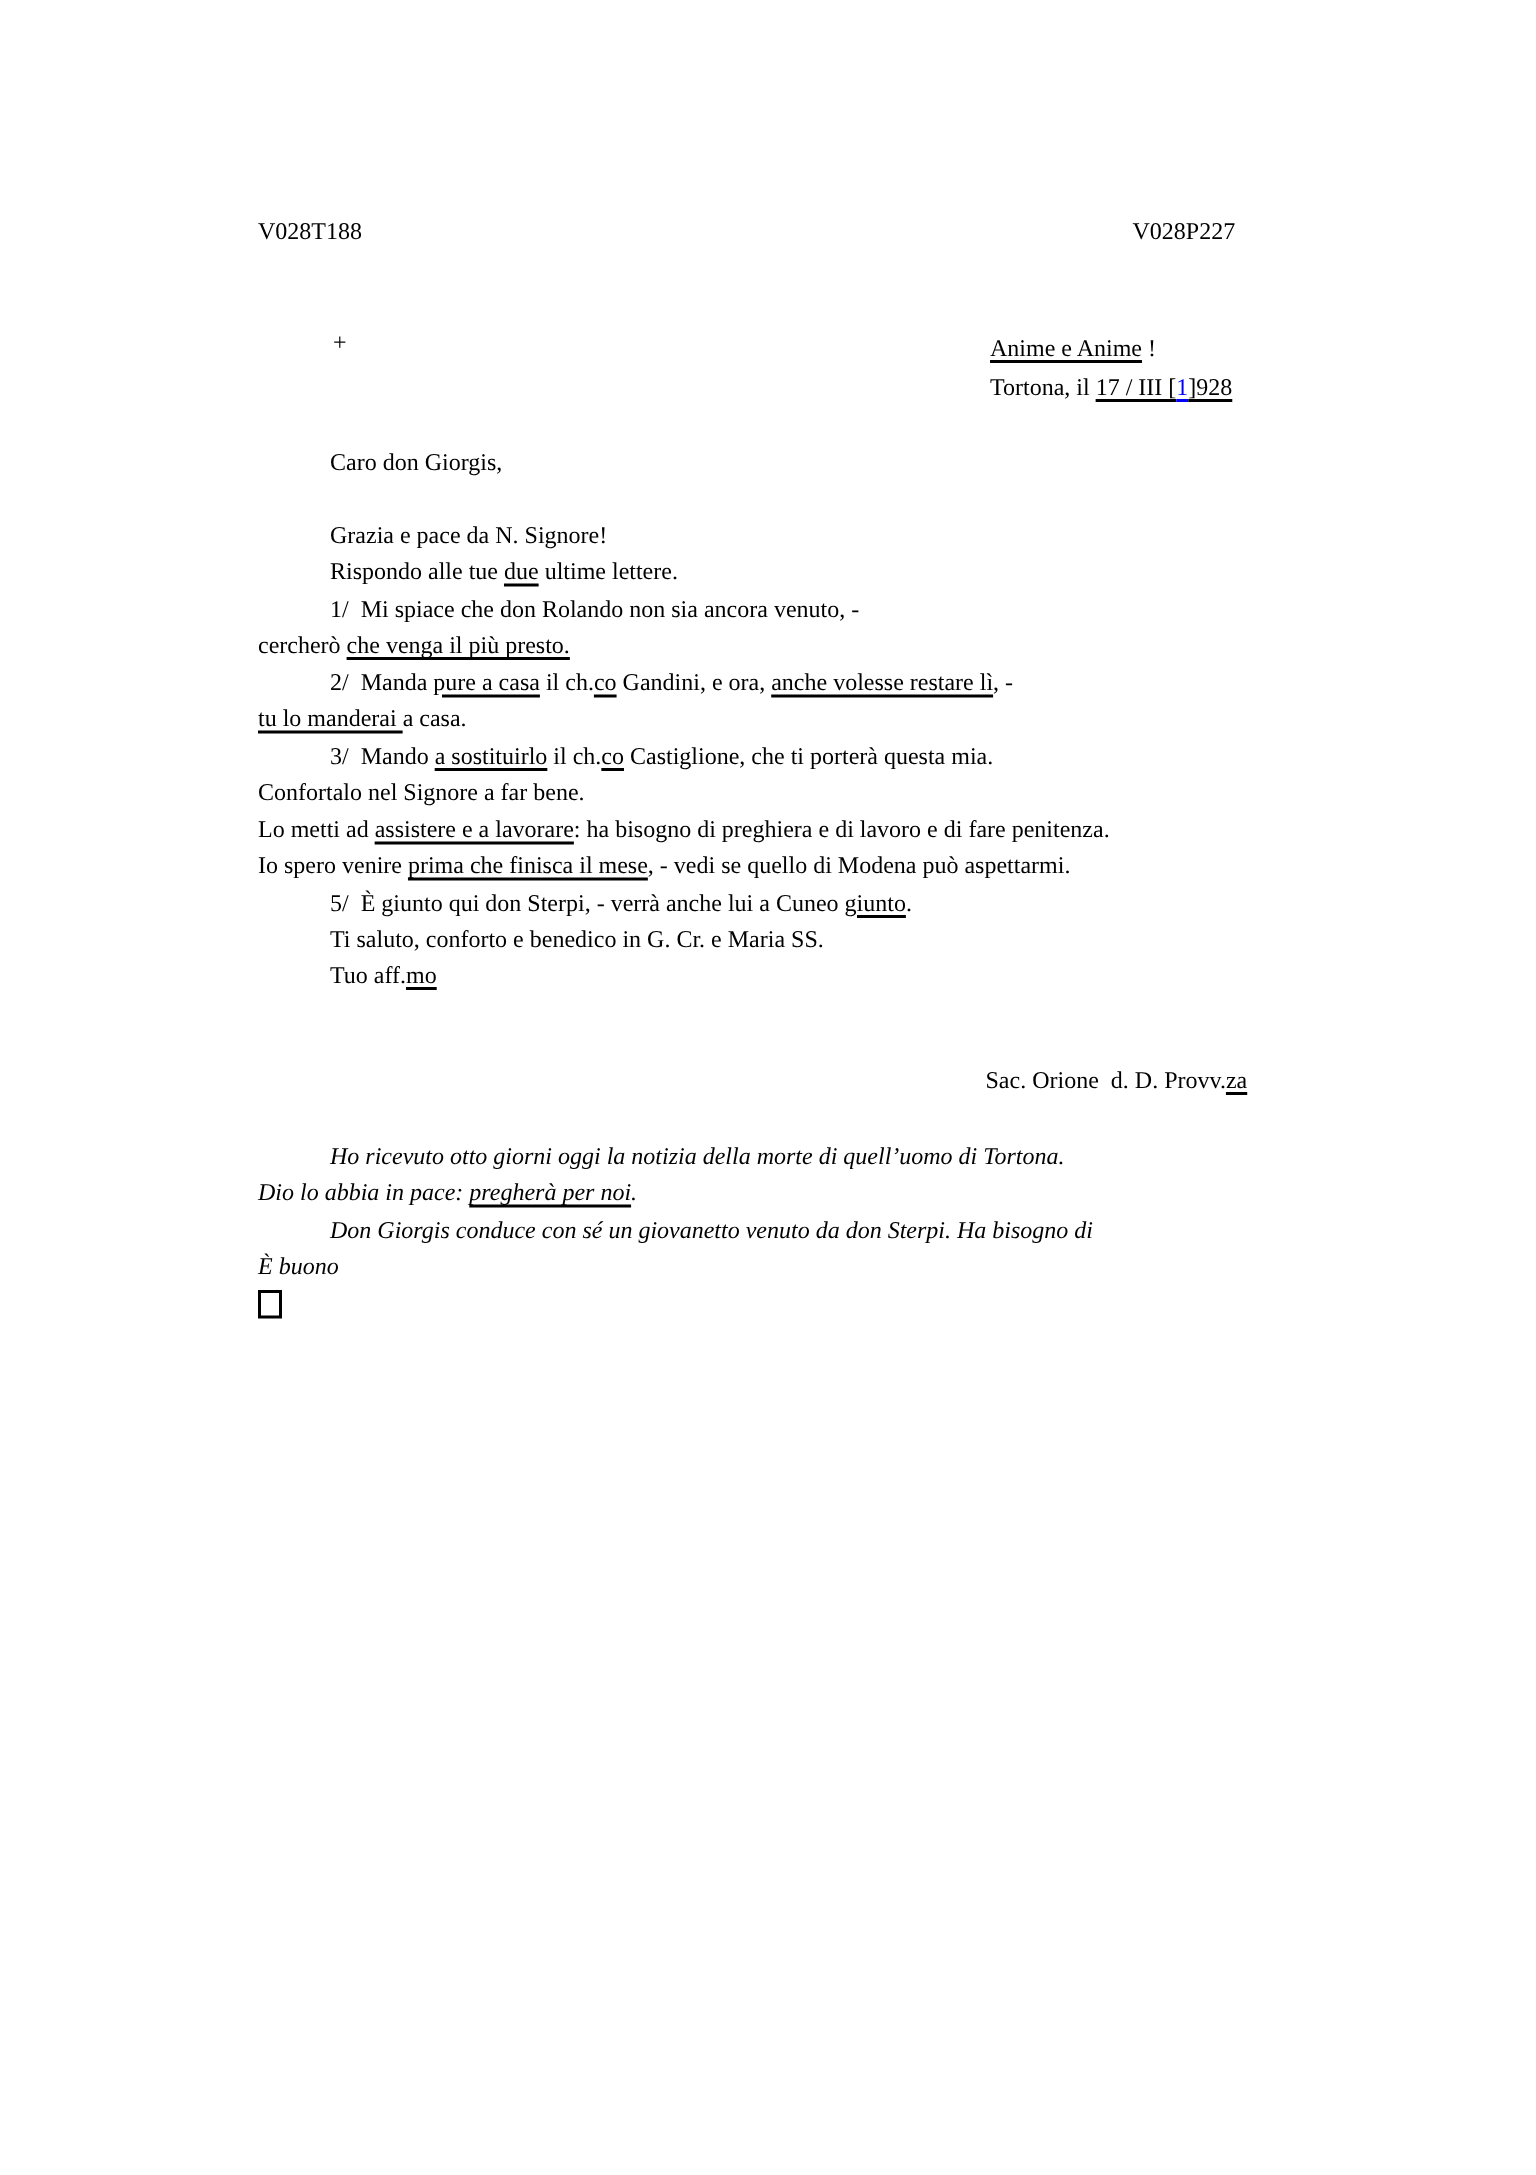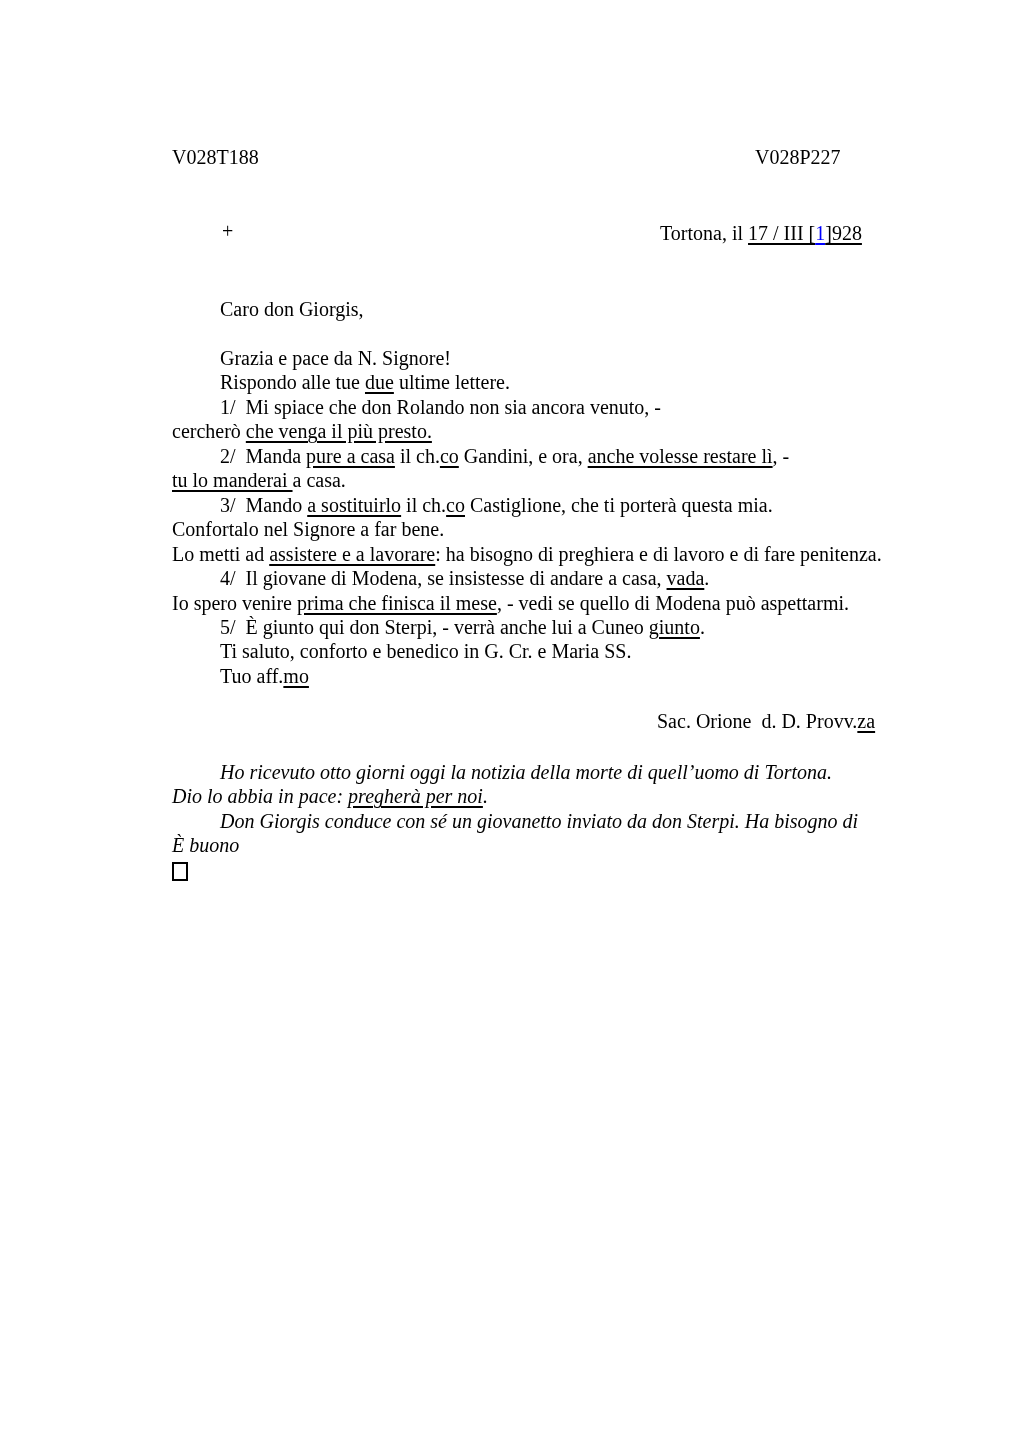--- a/index.html
+++ b/index.html
@@ -4,21 +4,21 @@
 <style>
   * { margin: 0; padding: 0; box-sizing: border-box; }
   html, body { background: #ffffff; }
   .page {
     position: relative;
     width: 1024px;
     height: 1450px;
     background: #ffffff;
     color: #000000;
     font-family: "Liberation Serif", serif;
-    font-size: 20px;
+    font-size: 16px;
     overflow: hidden;
   }
   .header-row {
     position: absolute;
     left: 172px;
     top: 146px;
     width: 732px;
     height: 25px;
   }
   .header-right {
@@ -90,50 +90,50 @@
 <div class="page">
 
   <div class="header-row">
     <span>V028T188</span>
     <span class="header-right">V028P227</span>
   </div>
 
   <div class="opening-block">
     <span class="cross">+</span>
     <div class="opening-lines">
+        <div class="line"><span class="u">Anime e Anime</span><span> !</span></div>
         <div class="line"><span>Tortona, il </span><span class="u">17 / III [</span><span class="u" style="color: rgb(0, 0, 255);">1</span><span class="u">]928</span></div>
       </div>
   </div>
 
   <div class="salutation-block">
       <div class="line indent"><span>Caro don Giorgis,</span></div>
     </div>
 
   <div class="body-block">
       <div class="line indent"><span>Grazia e pace da N. Signore!</span></div>
       <div class="line indent"><span>Rispondo alle tue </span><span class="u">due</span><span> ultime lettere.</span></div>
       <div class="line indent"><span>1/  Mi spiace che don Rolando non sia ancora venuto, -</span></div>
       <div class="line"><span>cercherò </span><span class="u">che venga il più presto.</span></div>
       <div class="line indent"><span>2/  Manda </span><span class="u">pure a casa</span><span> il ch.</span><span class="u">co</span><span> Gandini, e ora, </span><span class="u">anche volesse restare lì</span><span>, -</span></div>
       <div class="line"><span class="u">tu lo manderai </span><span>a casa.</span></div>
       <div class="line indent"><span>3/  Mando </span><span class="u">a sostituirlo</span><span> il ch.</span><span class="u">co</span><span> Castiglione, che ti porterà questa mia.</span></div>
       <div class="line"><span>Confortalo nel Signore a far bene.</span></div>
       <div class="line"><span>Lo metti ad </span><span class="u">assistere e a lavorare</span><span>: ha bisogno di preghiera e di lavoro e di fare penitenza.</span></div>
-      <div class="line indent"><span>4/  Il giovane di Modena, se insistesse di andare a casa, </span><span class="u">vada</span><span>.</span></div>
       <div class="line"><span>Io spero venire </span><span class="u">prima che finisca il mese</span><span>, - vedi se quello di Modena può aspettarmi.</span></div>
       <div class="line indent"><span>5/  È giunto qui don Sterpi, - verrà anche lui a Cuneo </span><span class="u">giunto</span><span>.</span></div>
       <div class="line indent"><span>Ti saluto, conforto e benedico in G. Cr. e Maria SS.</span></div>
       <div class="line indent"><span>Tuo aff.</span><span class="u">mo</span></div>
     </div>
 
   <div class="signature-block">
       <div class="line"><span>Sac. Orione  d. D. Provv.</span><span class="u">za</span></div>
     </div>
 
   <div class="postscript-block">
       <div class="line indent"><span>Ho ricevuto otto giorni oggi la notizia della morte di quell’uomo di Tortona.</span></div>
       <div class="line"><span>Dio lo abbia in pace: </span><span class="u">pregherà per noi</span><span>.</span></div>
-      <div class="line indent"><span>Don Giorgis conduce con sé un giovanetto inviato da don Sterpi. Ha bisogno di</span></div>
+      <div class="line indent"><span>Don Giorgis conduce con sé un giovanetto venuto da don Sterpi. Ha bisogno di</span></div>
       <div class="line"><span>È buono</span></div>
       <div class="line"><span class="glyph-box"></span></div>
     </div>
 
 </div>
 
 </body></html>

